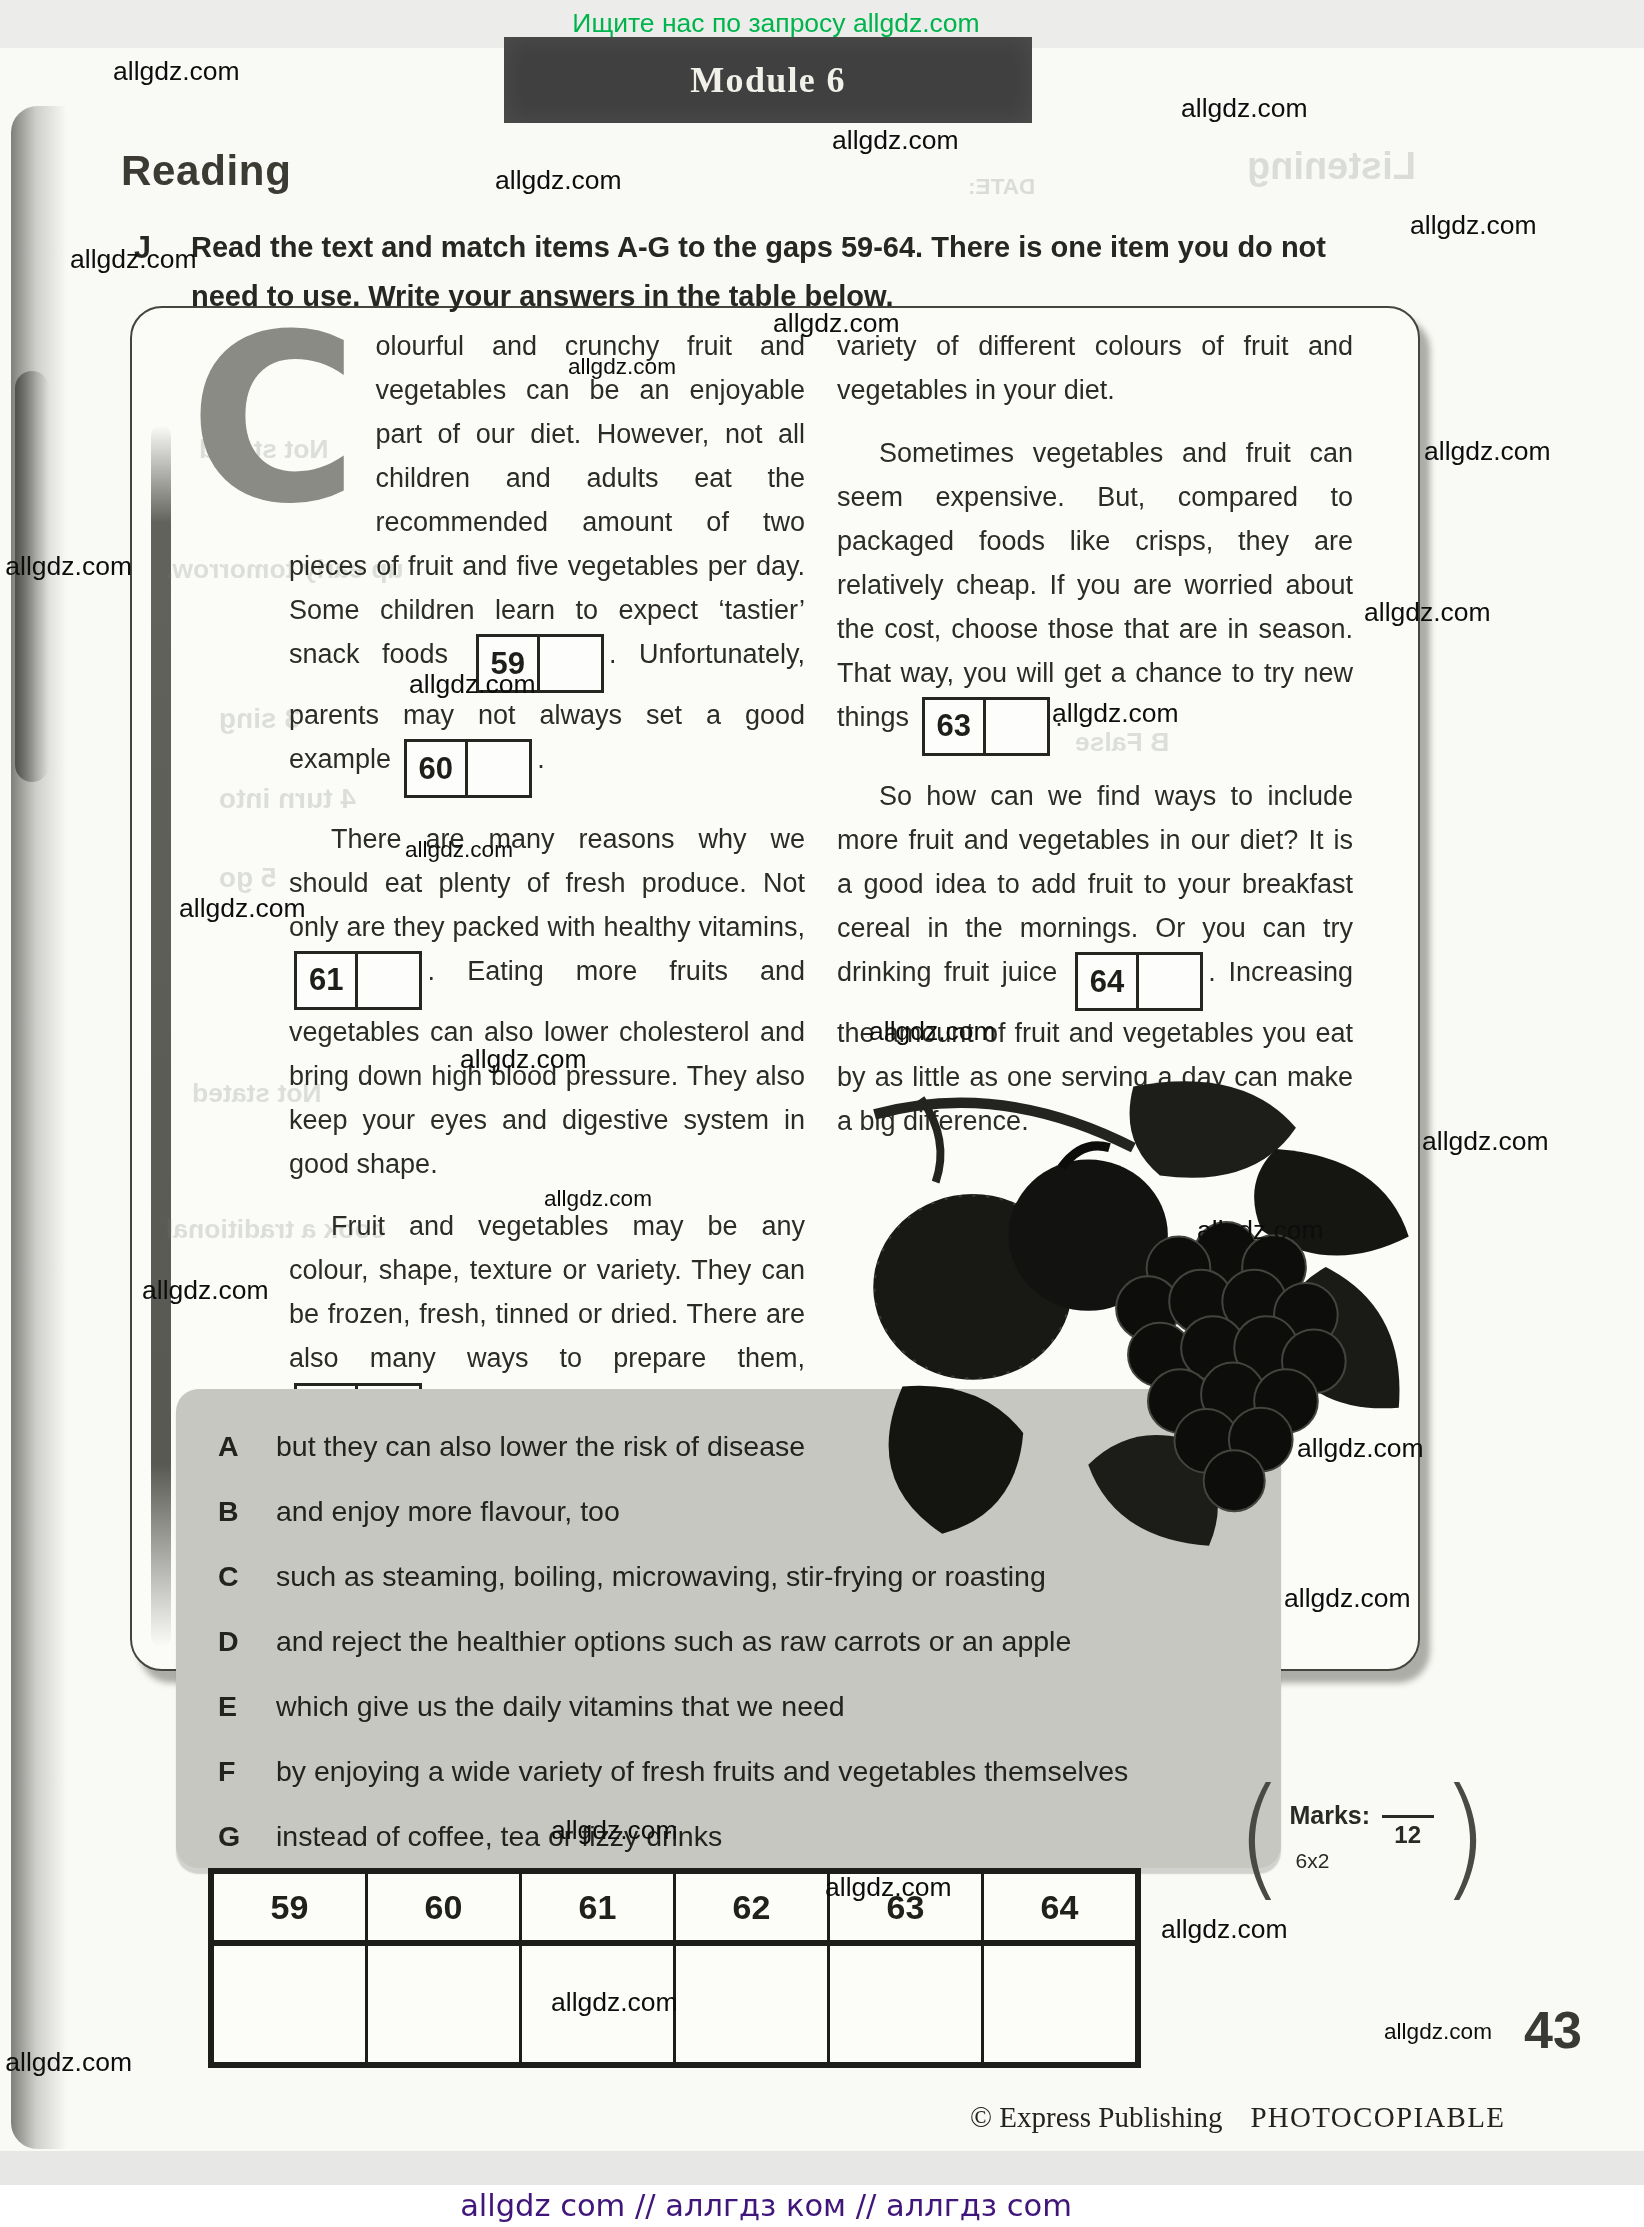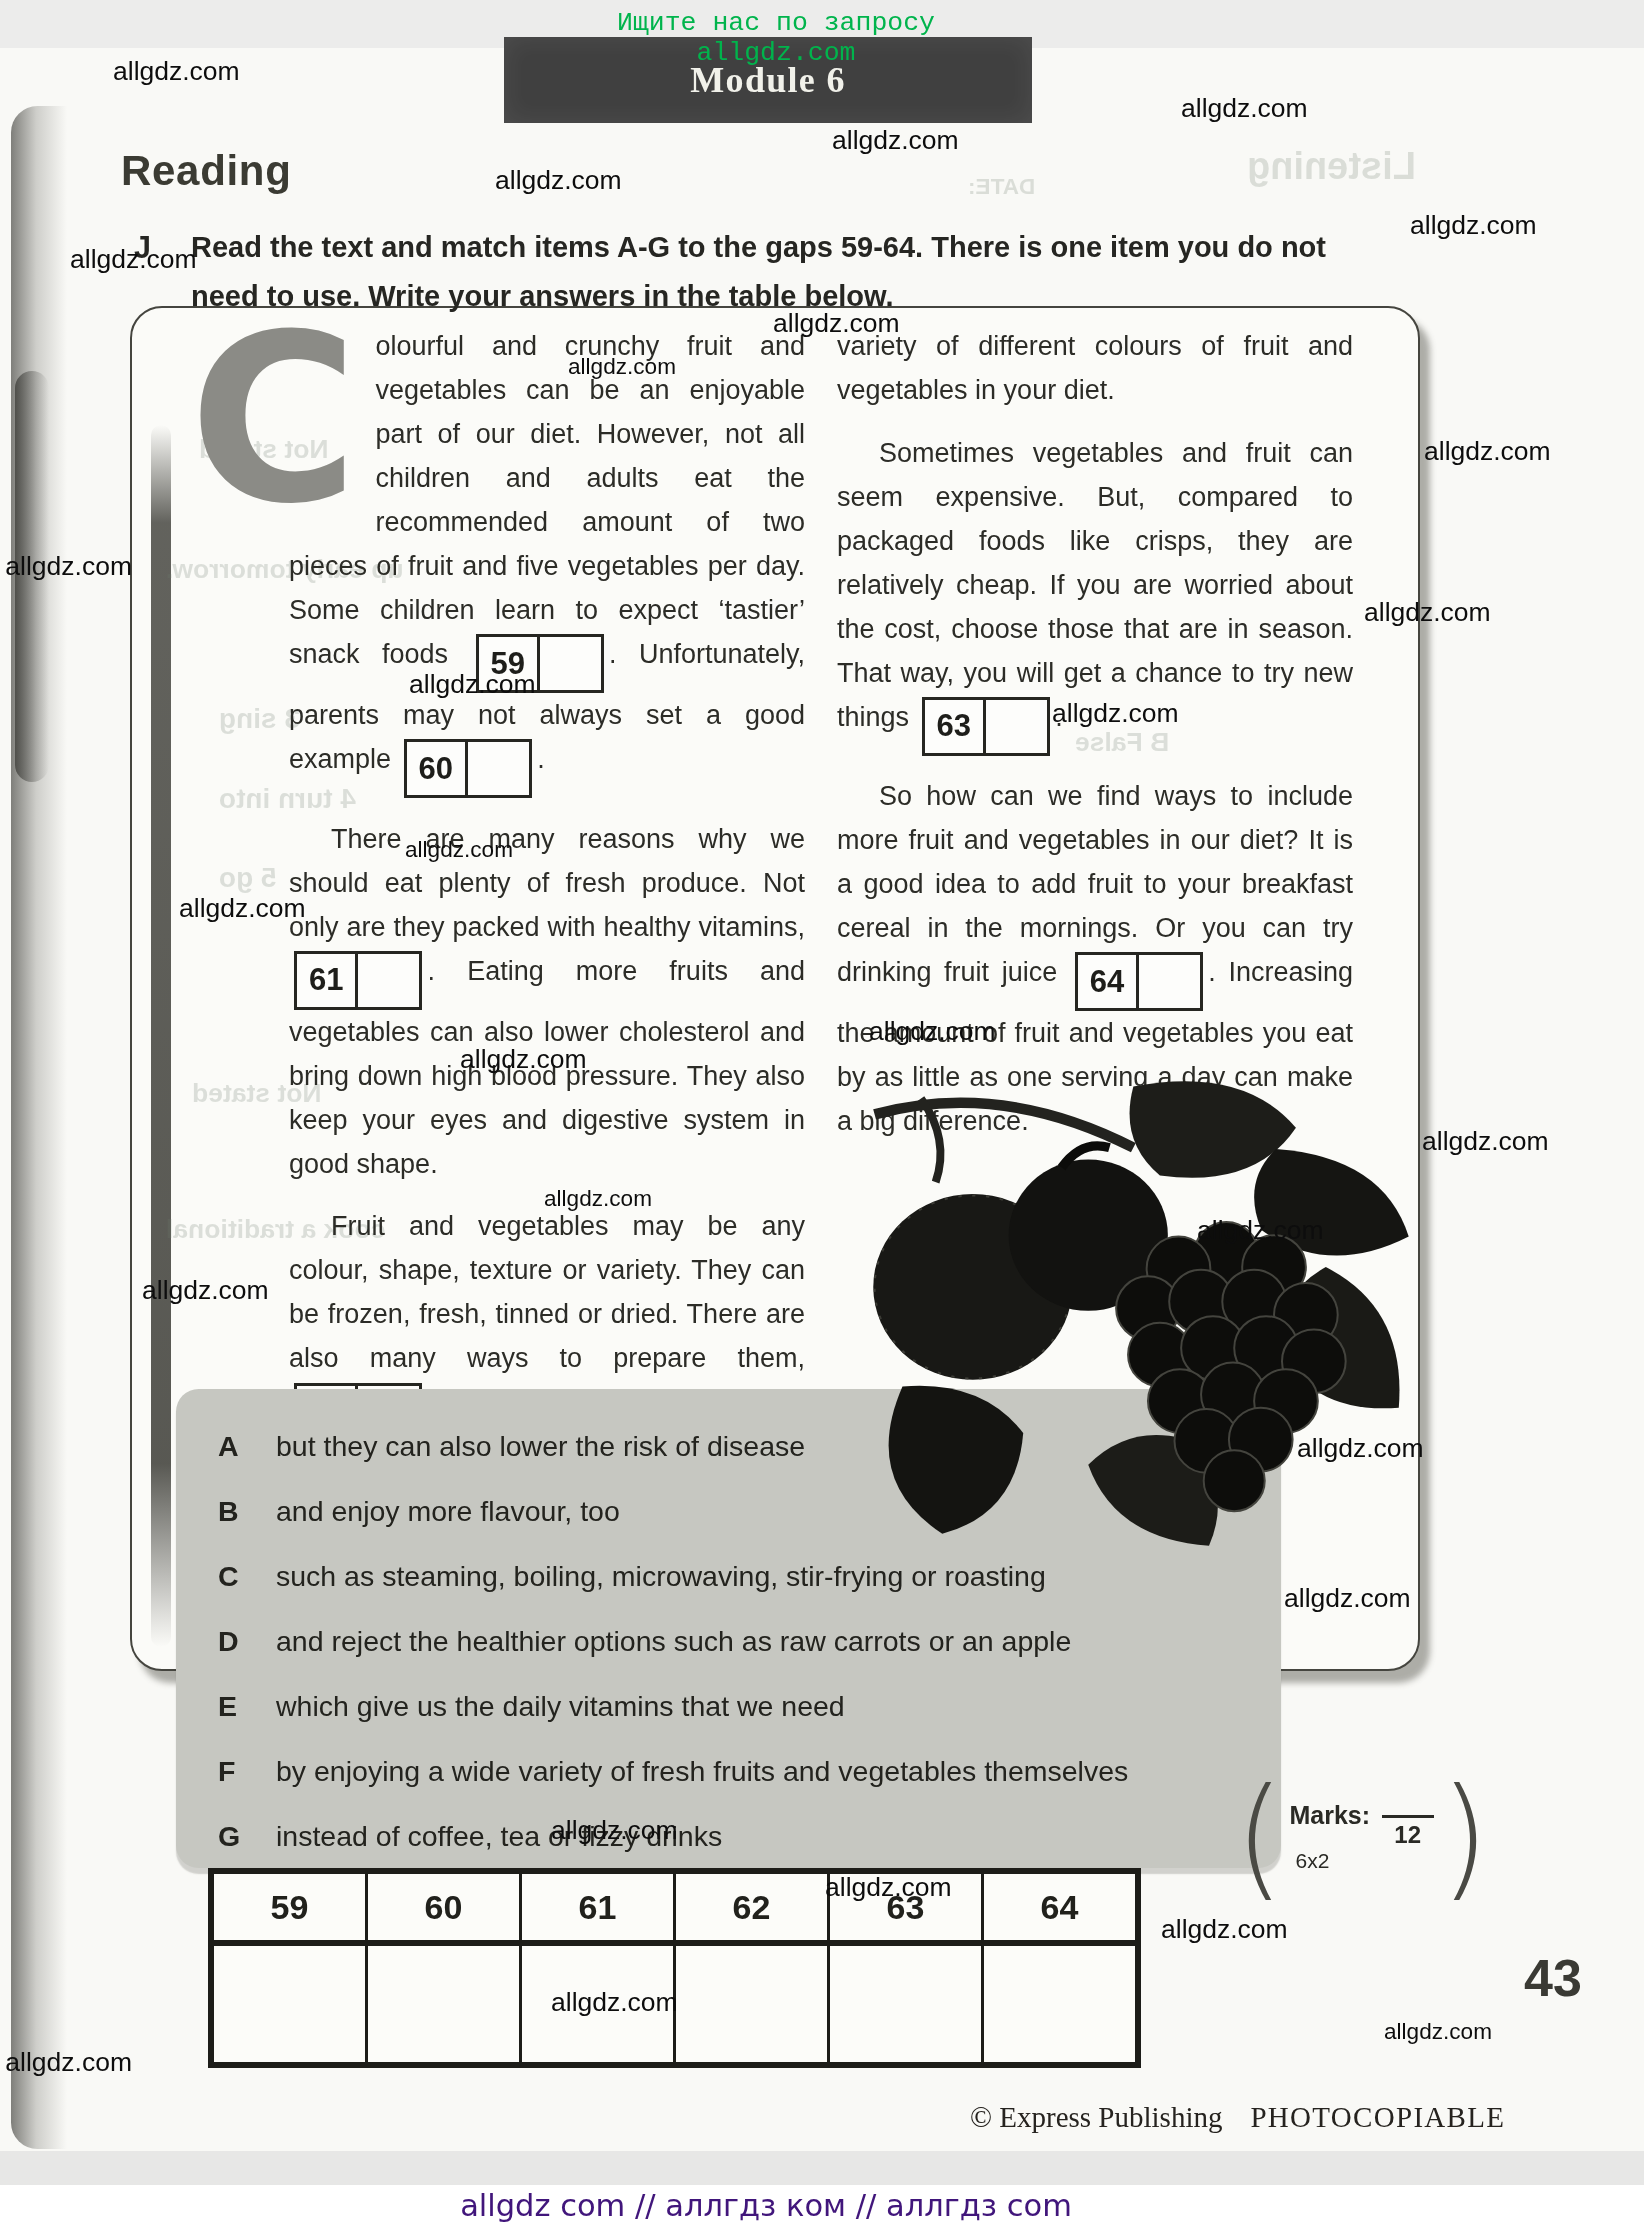--- a/index.html
+++ b/index.html
@@ -6,21 +6,21 @@
   #page{position:relative;width:1644px;height:2227px;background:#ececeb;overflow:hidden;}
   .paper{position:absolute;left:0;top:48px;width:1644px;height:2103px;background:#f9f9f6;}
   .strip-bottom-gray{position:absolute;left:0;top:2151px;width:1644px;height:34px;background:#e7e7e6;}
   .strip-bottom-white{position:absolute;left:0;top:2185px;width:1644px;height:42px;background:#ffffff;}
   .spine{position:absolute;left:10.6px;top:106px;width:56px;height:2043px;z-index:3;border-radius:26.5px 0 0 26.5px;
     background:linear-gradient(to right,rgba(45,45,40,.6),rgba(95,95,88,.28) 45%,rgba(0,0,0,0));}
   .spine-blob{position:absolute;left:14.6px;top:371px;width:34px;height:411px;z-index:3;border-radius:17px;
     background:linear-gradient(to right,rgba(30,30,26,.55),rgba(0,0,0,0));}
 
   .green-banner{position:absolute;left:544px;top:8px;width:464px;text-align:center;
-    font-size:26.5px;z-index:8;font-family:Liberation Mono, monospace;}
+    font-size:26.5px;z-index:8;}
   .module-box{position:absolute;left:504px;top:37px;width:528px;height:86px;background:#6c6f60;
     color:#f1f1ea;font-size:36px;font-weight:bold;letter-spacing:1.3px;display:flex;align-items:center;
     justify-content:center;z-index:4;box-shadow:inset 0 0 26.5px rgba(255,255,255,.08);}
 
   .reading-title{position:absolute;left:121px;top:147px;font-size:42px;font-weight:bold;color:#3b3b33;
     letter-spacing:0.7px;z-index:4;}
   .task{position:absolute;left:134px;top:223px;width:1254px;display:flex;z-index:4;color:#262622;}
   .task-letter{width:57px;font-size:30.5px;font-weight:bold;line-height:49px;flex:none;}
   .task-text{font-size:29px;font-weight:bold;line-height:49px;}
 
@@ -65,21 +65,21 @@
   .marksmid{display:flex;flex-direction:column;margin:0 5.3px;gap:0;}
   .mrow1{display:flex;align-items:flex-start;gap:10.6px;font-size:25px;font-weight:bold;}
   .frac{display:flex;flex-direction:column;align-items:center;width:54px;}
   .fracbar{width:52px;height:3.3px;background:#2a2a25;margin-top:13.3px;}
   .fracnum{font-size:24px;font-weight:bold;margin-top:2.7px;}
   .mrow2{font-size:21px;font-weight:normal;margin-left:6px;}
 
   .footer-copy{position:absolute;left:970px;top:2101px;z-index:6;display:flex;gap:28px;
     font-family:"Liberation Serif",serif;font-size:29px;color:#26231f;}
   .photocop{letter-spacing:1.3px;}
-  .pagenum{position:absolute;left:1524px;top:1948px;z-index:6;font-size:52px;font-weight:bold;color:#3a3a34;}
+  .pagenum{position:absolute;left:1524px;top:2000px;z-index:6;font-size:52px;font-weight:bold;color:#3a3a34;}
   .bottomline{position:absolute;left:0;top:2188px;width:1532px;text-align:center;z-index:8;
     font-size:30.5px;font-family:"DejaVu Sans",sans-serif;}
 
   .wm{position:absolute;color:#0d0d0d;z-index:7;white-space:nowrap;}
   .ghost{position:absolute;color:#6f7d6f;opacity:.22;z-index:3;transform:scaleX(-1);white-space:nowrap;
     font-weight:bold;}
 </style>
 </head>
 <body>
 

